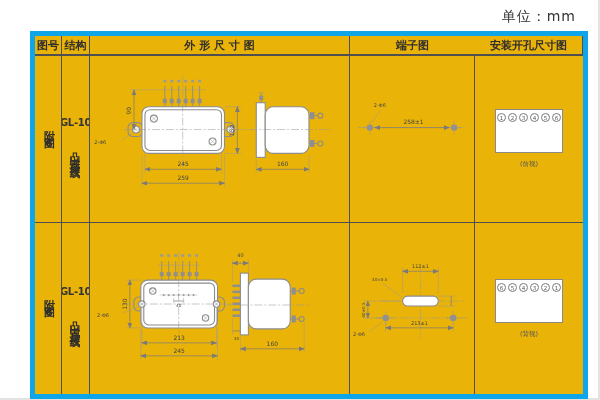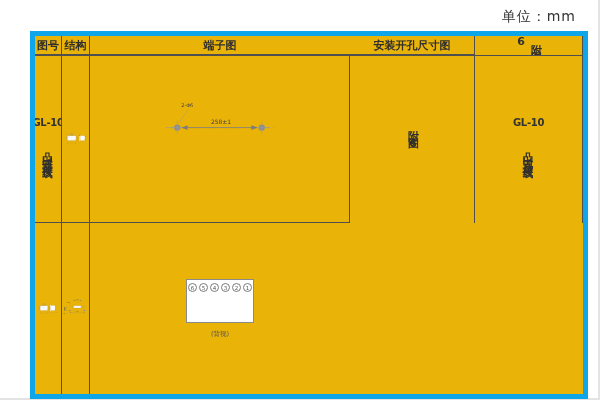--- a/index.html
+++ b/index.html
@@ -51,20 +51,21 @@
     </marker>
   </defs>
 </svg>
 
 <div class="unit">单位：mm</div>
 
 <div class="tbl">
 
   <div class="c hdr">图号</div>
   <div class="c hdr">结构</div>
+  <div class="c hdr">外 形 尺 寸 图</div>
   <div class="c hdr lastcol">端子图</div>
   <div class="c hdr">安装开孔尺寸图</div>
 
   <div class="c">
     <div class="vtext figno">附图6</div>
   </div>
 
   <div class="c structcell">
     <span class="model">GL-10</span>
     <span class="vtext structdesc">凸出式前接线</span>
@@ -147,20 +148,31 @@
         <circle class="fillg" cx="105" cy="72" r="3.2"></circle>
           <path class="thin" d="M98,72 H112 M105,65 V79"></path>
       </g>
       <line class="dim" x1="25" y1="72" x2="100" y2="72" marker-start="url(#ar)" marker-end="url(#ar)"></line>
       <text x="64" y="68" text-anchor="middle">258±1</text>
       <path class="thin" d="M22,67 L31,54"></path>
       <text class="sm" x="24" y="51">2-Φ6</text>
     </svg>
   </div>
 
+  <div class="c lastcol termcell">
+    <div class="tbox">
+      <span class="tnum">1</span>
+      <span class="tnum">2</span>
+      <span class="tnum">3</span>
+      <span class="tnum">4</span>
+      <span class="tnum">5</span>
+      <span class="tnum">6</span>
+    </div>
+    <div class="tcap">(前视)</div>
+  </div>
 
   <div class="c lastrow">
     <div class="vtext figno">附图6</div>
   </div>
 
   <div class="c lastrow structcell">
     <span class="model">GL-10</span>
     <span class="vtext structdesc">凸出式后接线</span>
   </div>
 

